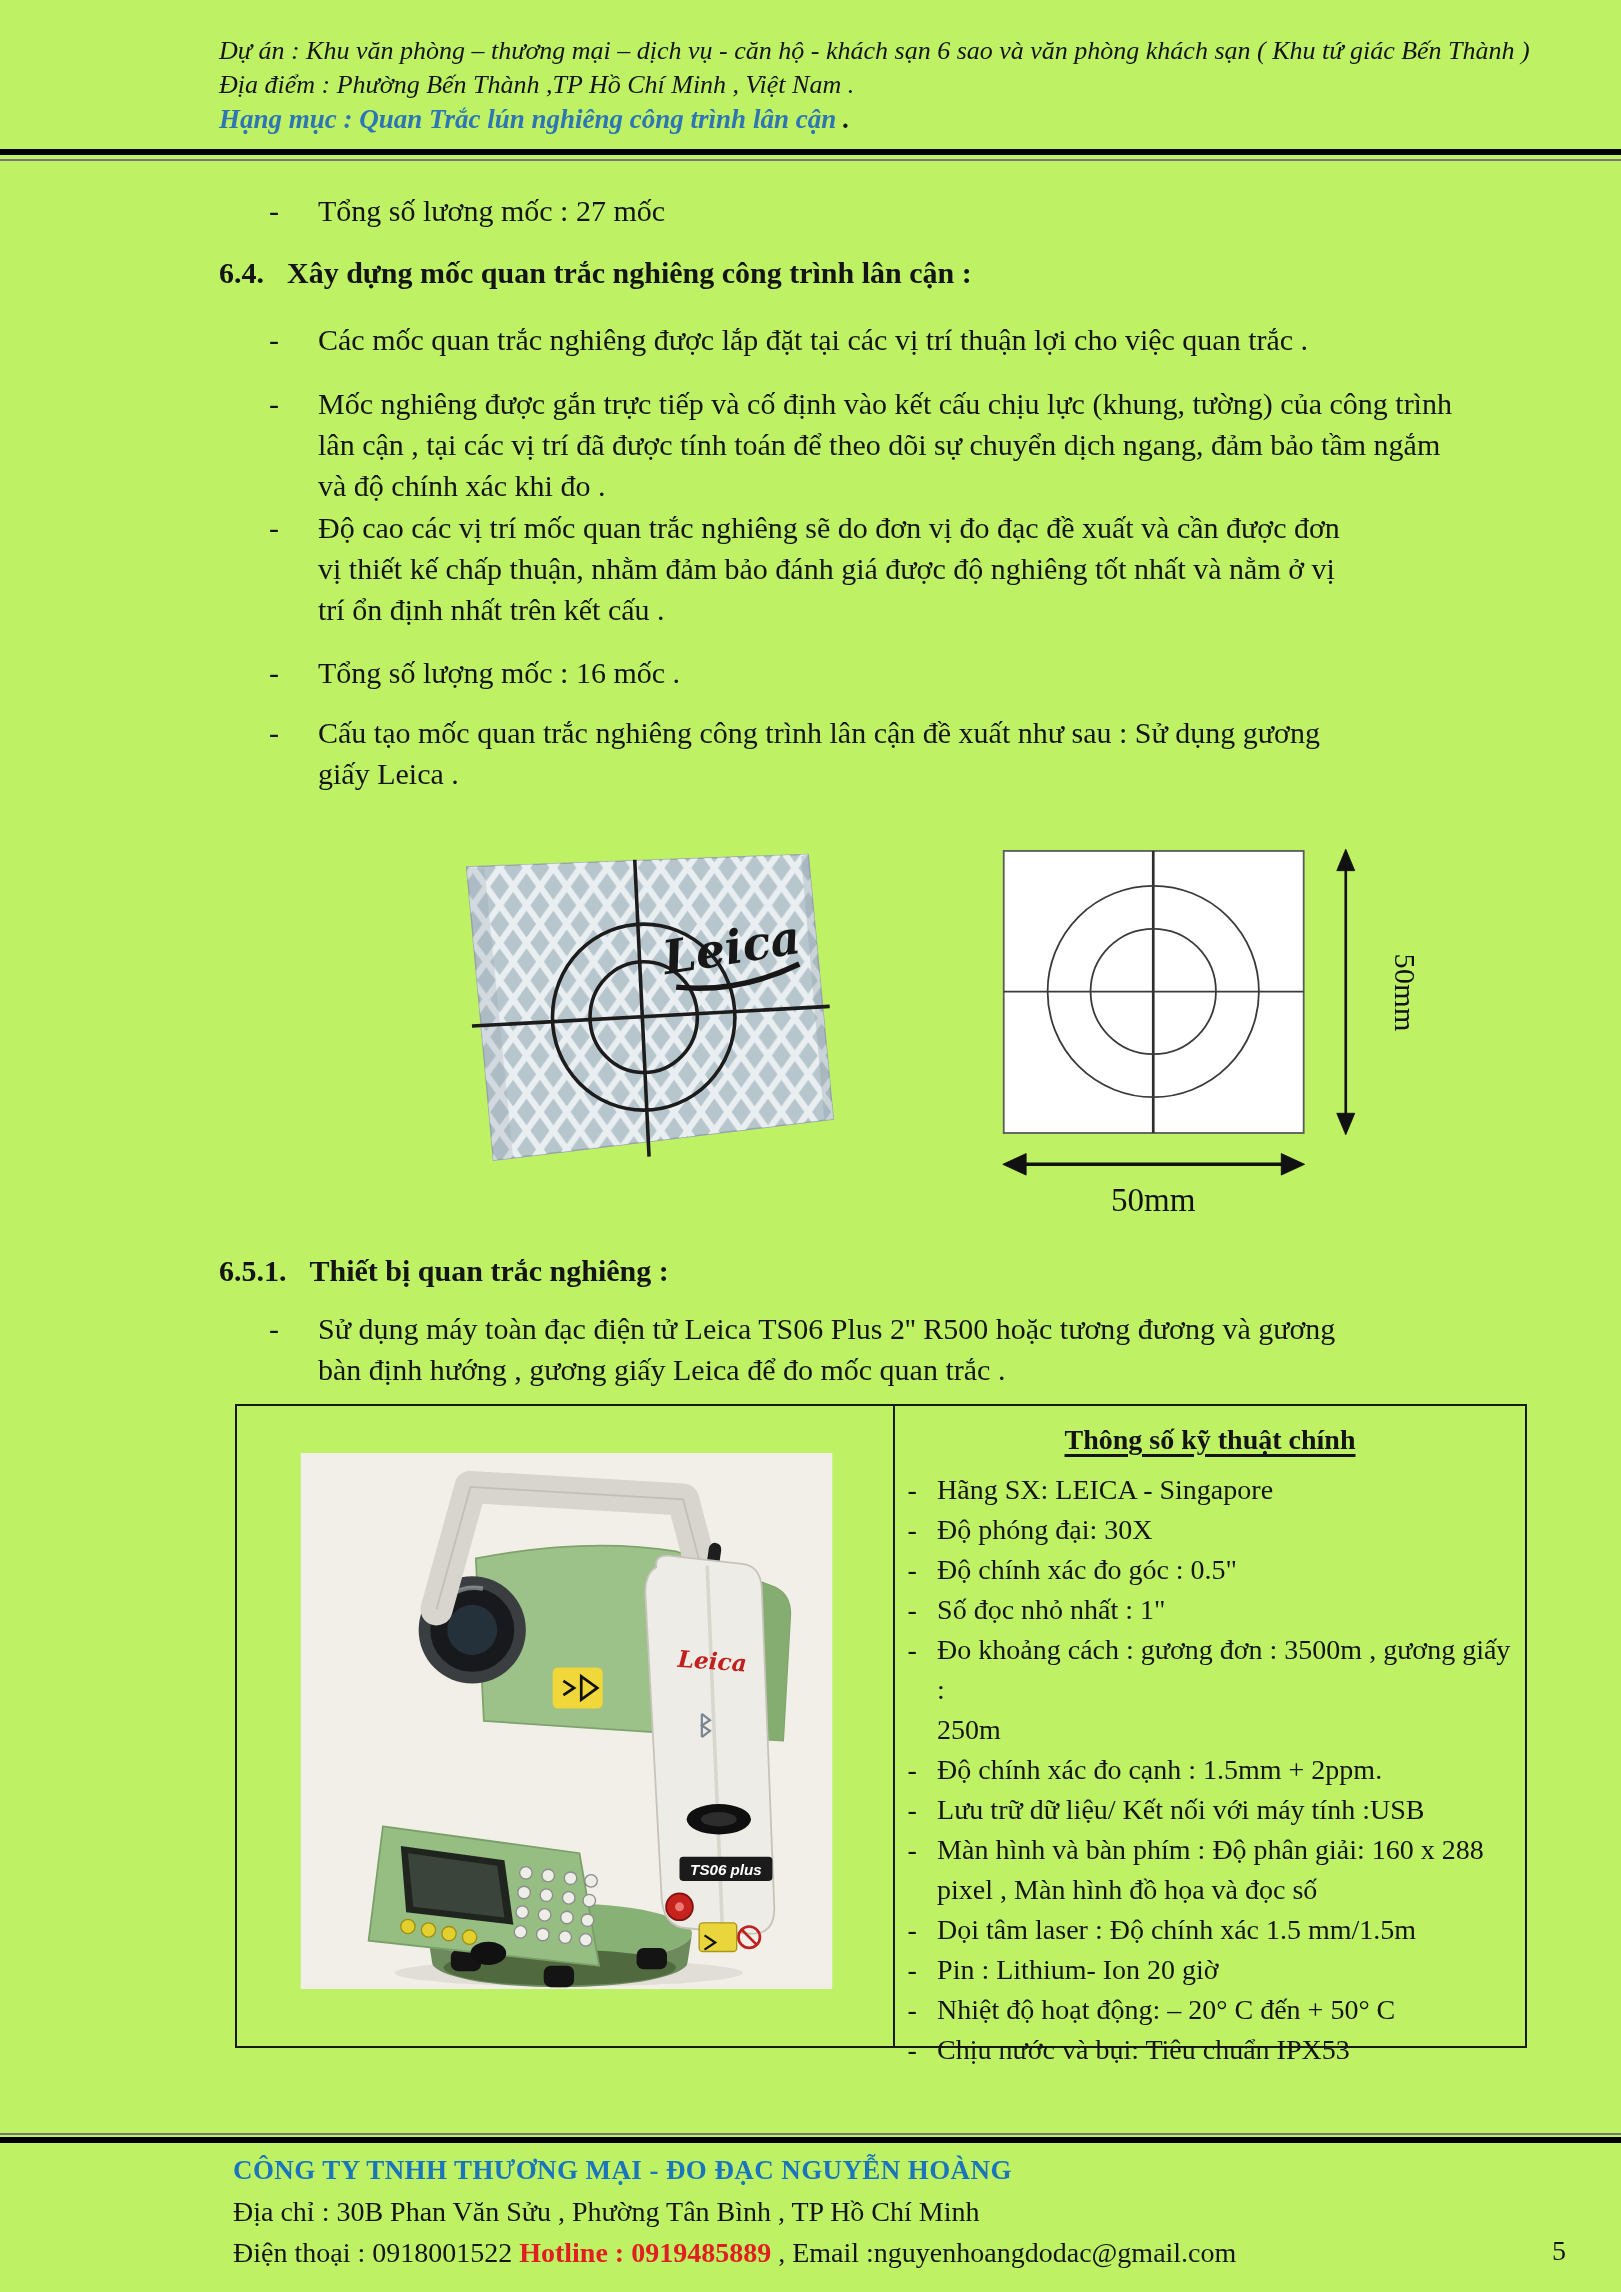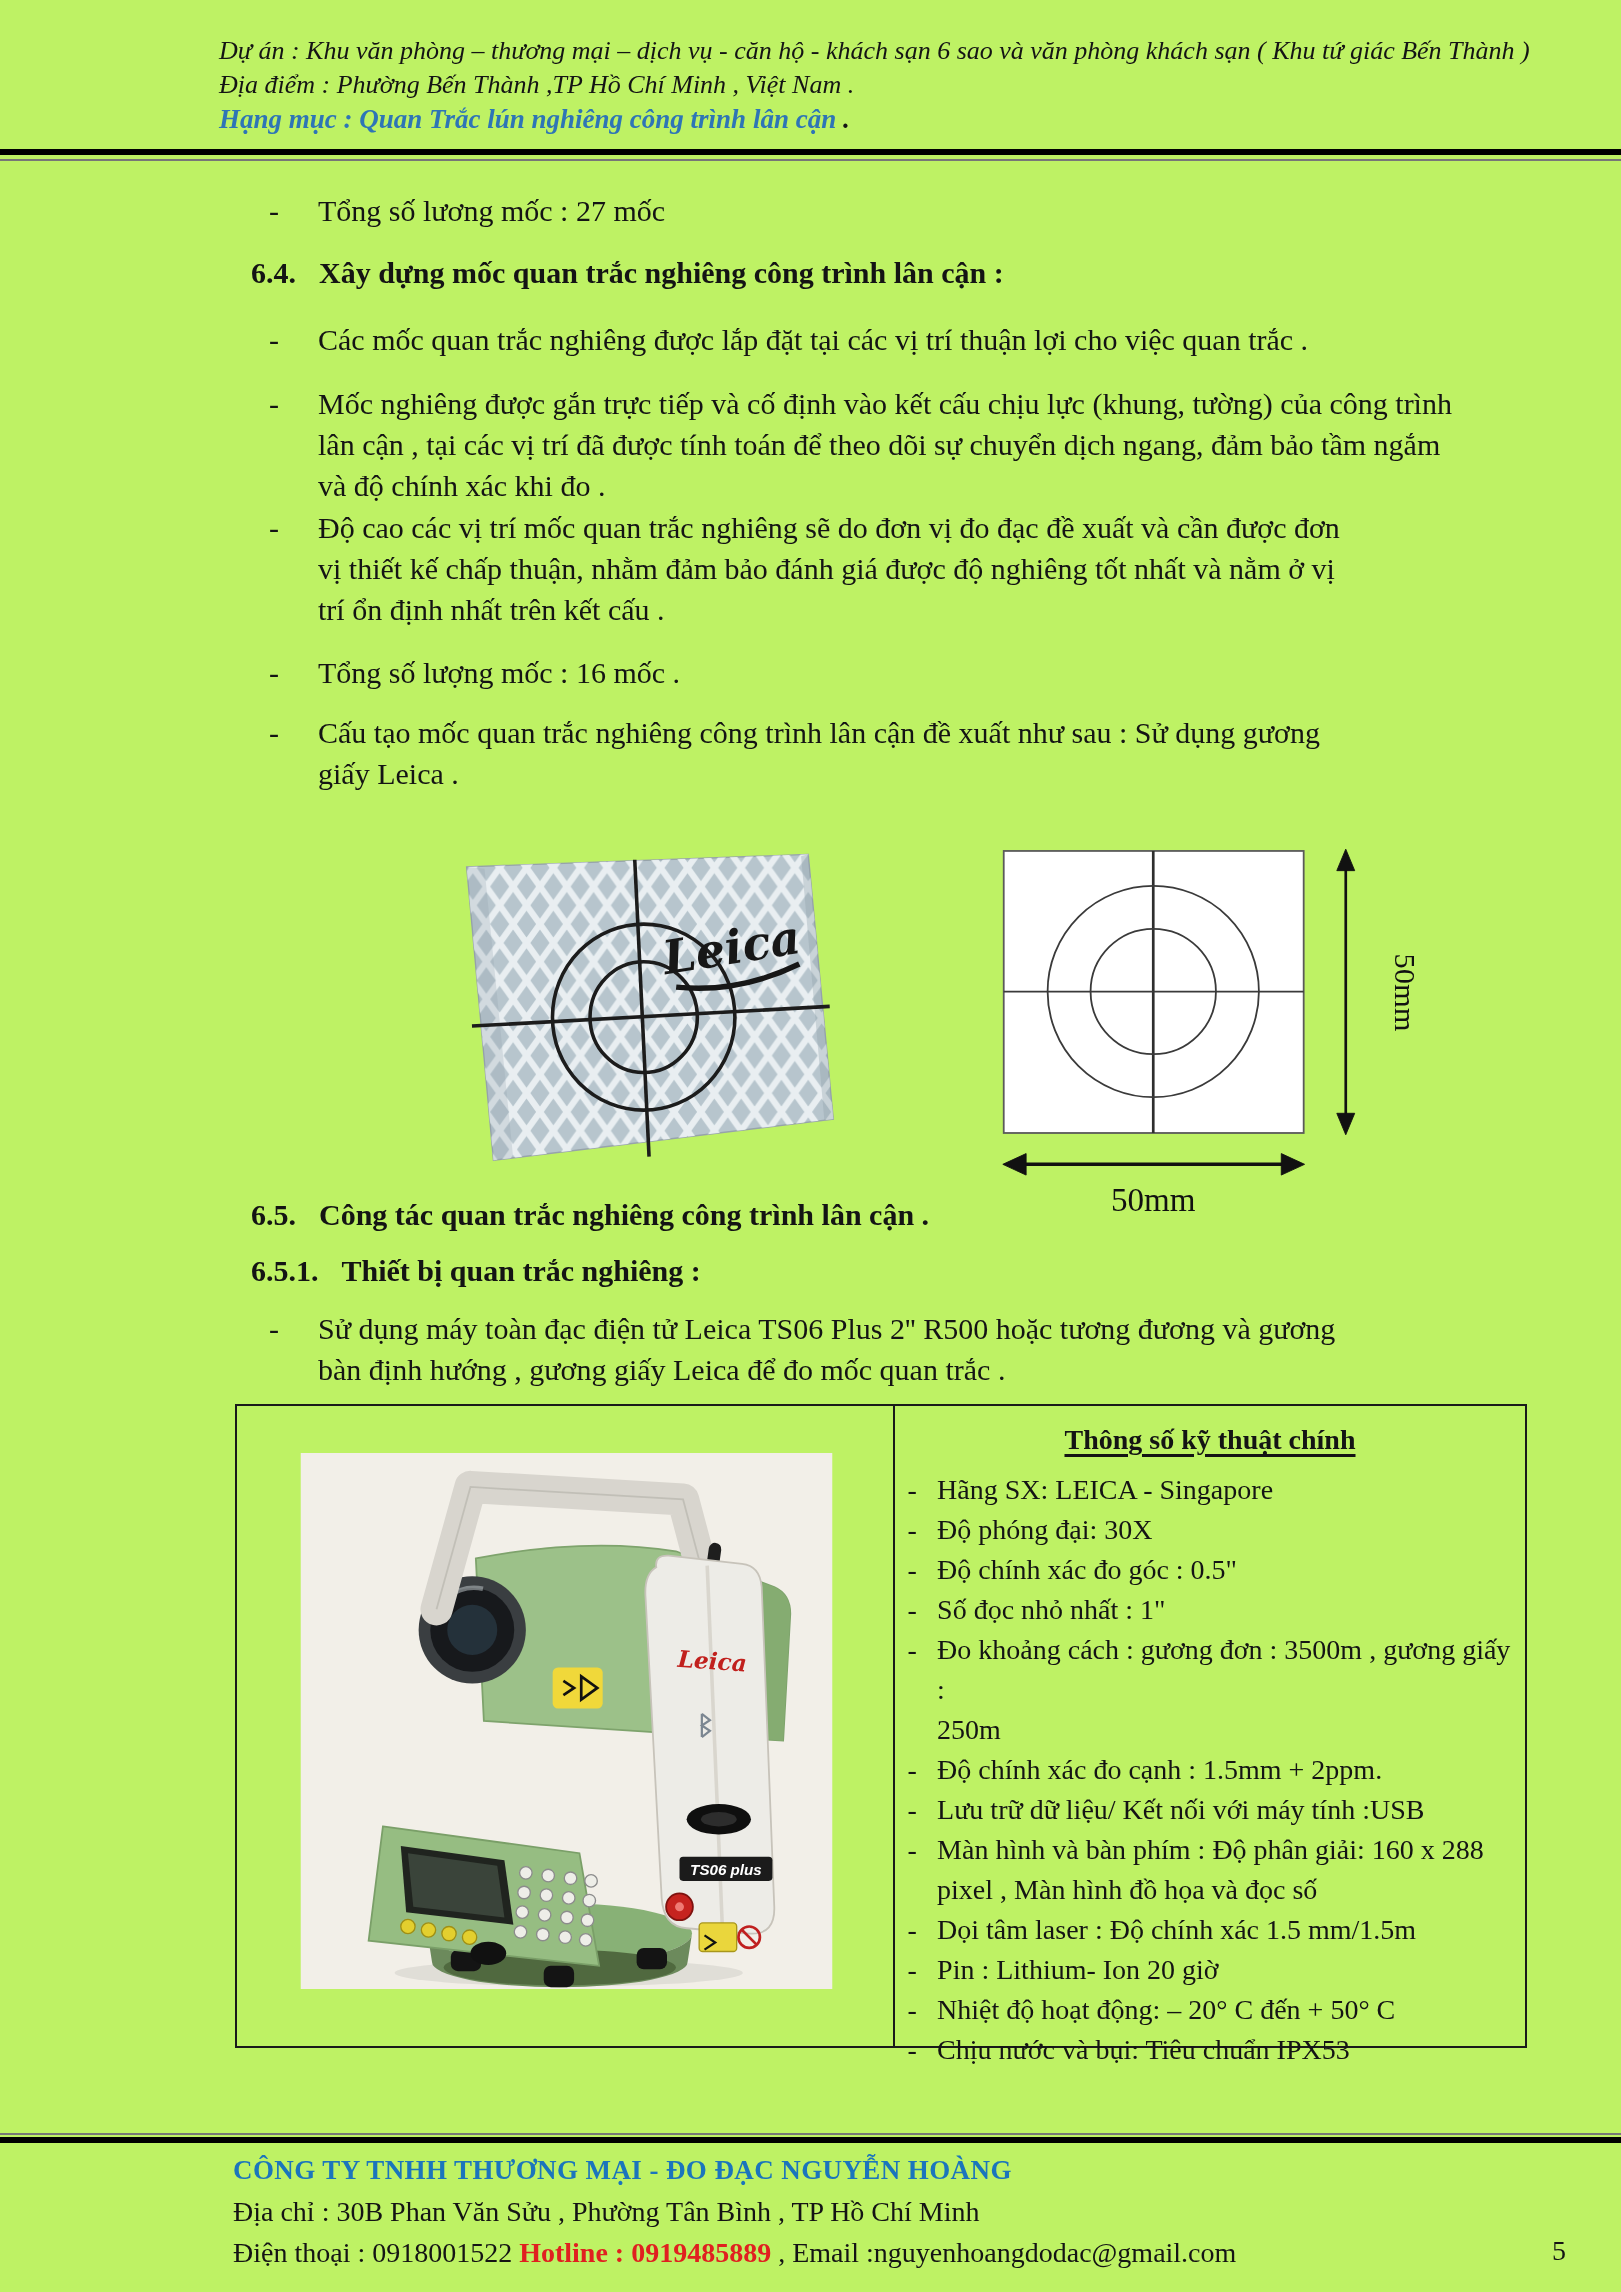--- a/index.html
+++ b/index.html
@@ -9,21 +9,21 @@
   .hdr-line{position:absolute;left:219px;font-style:italic;font-size:26px;white-space:nowrap;}
   .hdr-line.blue{font-weight:bold;font-size:27px;color:#2E75B6;}
   .hdr-line .dot{color:#141414;font-weight:bold;}
   .rule{position:absolute;left:0;width:1621px;background:#000;}
   .rule.thin{background:#777;}
   
   .bullet{position:absolute;left:269px;display:flex;font-size:30px;line-height:41px;}
   .bullet .dash{width:49px;flex:0 0 49px;}
   .bullet .btxt{white-space:pre-line;width:1254px;}
   .heading{position:absolute;left:219px;font-weight:bold;font-size:30px;white-space:nowrap;}
-  .heading .num{display:inline-block;margin-left:32px;}
+  .heading .num{display:inline-block;}
   .heading .ttl{display:inline-block;margin-left:23px;text-align:center;}
   
   .fig{position:absolute;}
   
   .spec-table{position:absolute;left:235px;top:1404px;width:1292px;height:644px;
               border:2.7px solid #1a1a1a;display:flex;box-sizing:border-box;}
   .cell{box-sizing:border-box;padding-top:18px;}
   .cell.left{width:656px;flex:0 0 656px;}
   .cell.right{flex:1;border-left:2.7px solid #1a1a1a;}
   .cell-caption{text-align:center;font-weight:bold;font-size:28px;text-decoration:underline;
@@ -130,23 +130,20 @@
     </g>
     <text transform="translate(452 168) rotate(90)" text-anchor="middle" font-family="'Liberation Serif',serif" font-size="34" fill="#111">50mm</text>
     <g stroke="#111" fill="#111">
       <line x1="28" y1="360" x2="337" y2="360" stroke-width="4"></line>
       <polygon points="14,360 40,348 40,372"></polygon>
       <polygon points="351,360 325,348 325,372"></polygon>
     </g>
     <text x="182" y="412" text-anchor="middle" font-family="'Liberation Serif',serif" font-size="37" fill="#111">50mm</text>
   </svg>
 
-  <div class="heading" style="top:1198px">
-    <span class="num">6.5.</span><span class="ttl">Công tác quan trắc nghiêng công trình lân cận  .</span>
-  </div>
   <div class="heading" style="top:1254px">
     <span class="num">6.5.1.</span><span class="ttl">Thiết bị quan trắc nghiêng  :</span>
   </div>
   <div class="bullet" style="top:1308px">
     <span class="dash">-</span>
     <div class="btxt">Sử dụng máy toàn đạc điện tử Leica TS06 Plus 2'' R500 hoặc tương đương và gương
 bàn định hướng , gương giấy Leica  để đo mốc quan trắc .</div>
   </div>
 
   <div class="spec-table">

